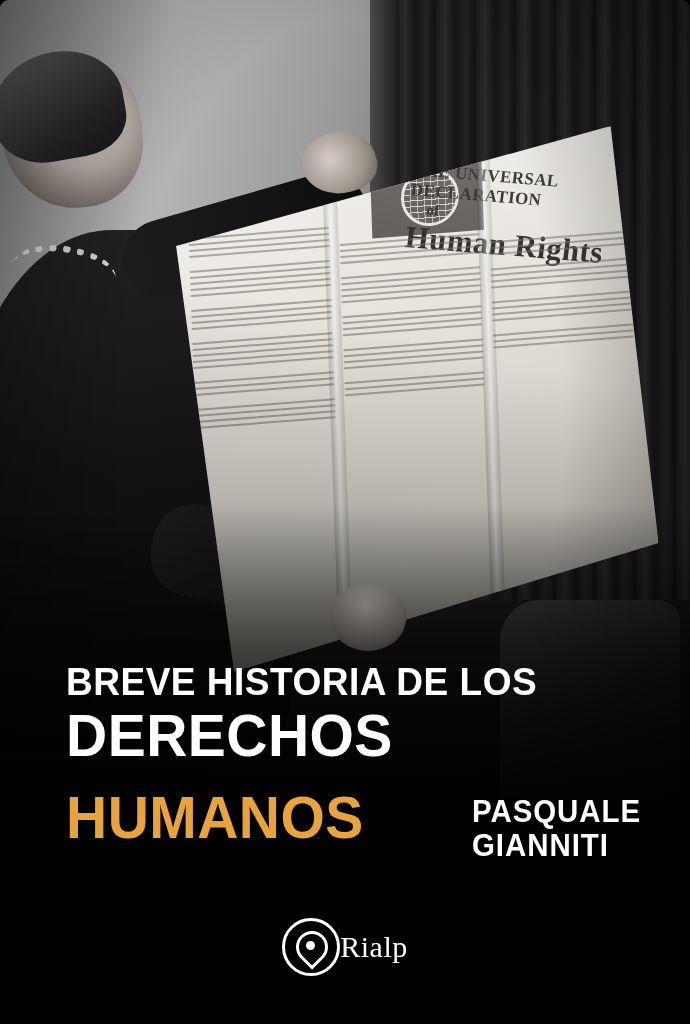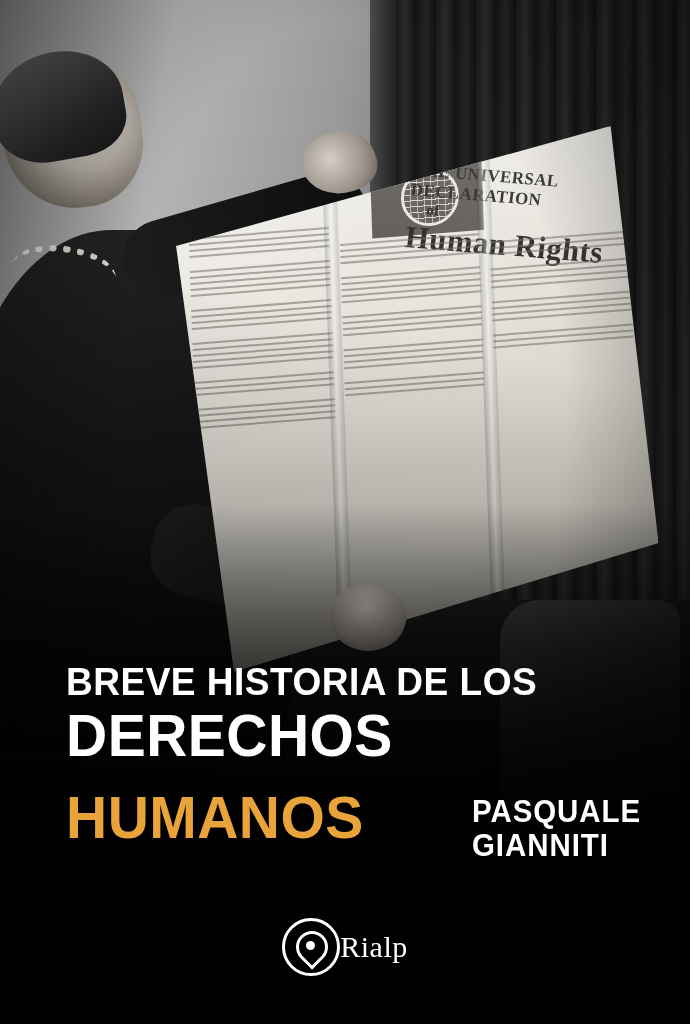--- a/index.html
+++ b/index.html
@@ -9,20 +9,21 @@
   }
   body {
     font-family: "Liberation Sans", sans-serif;
   }
   .cover {
     position: relative;
     width: 690px;
     height: 1024px;
     background: #0b0b0b;
     overflow: hidden;
+    border-radius: 9px;
   }
 
   
   .photo {
     position: absolute;
     inset: 0;
     background: #111;
     overflow: hidden;
   }
   

